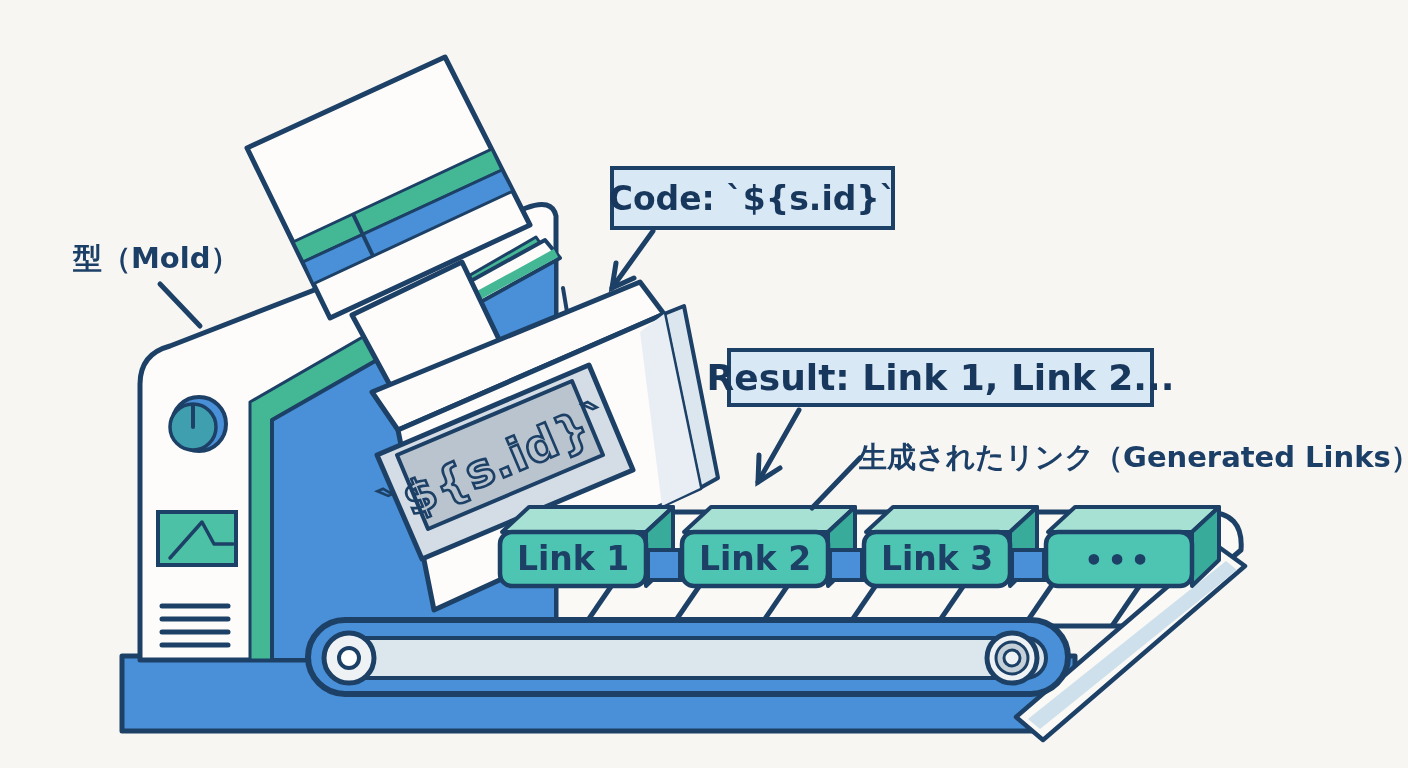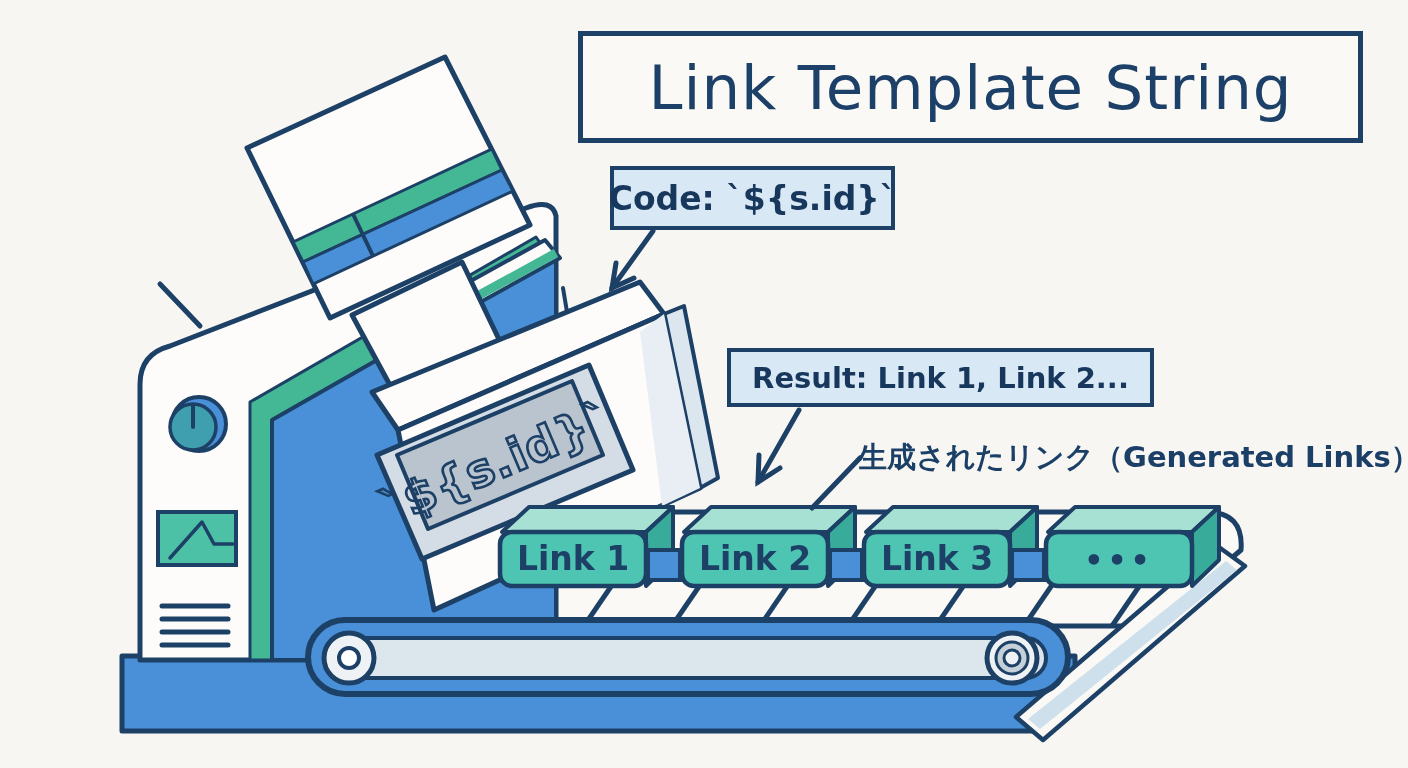--- a/index.html
+++ b/index.html
@@ -16,21 +16,21 @@
     display:flex;align-items:center;justify-content:center;
     box-sizing:border-box;
   }
   .title-box .t{font-size:61px;font-weight:400;letter-spacing:1px;color:#1c4067;}
   .chip{
     background:#d9e8f5;border:4px solid #1d4066;box-sizing:border-box;
     display:flex;align-items:center;justify-content:center;
     font-weight:bold;color:#17375c;
   }
   .code-chip{left:610px;top:166px;width:285px;height:64px;font-size:33px;}
-  .result-chip{left:727px;top:348px;width:427px;height:59px;font-size:29px;}
+  .result-chip{left:727px;top:348px;width:427px;height:59px;font-size:36px;}
   .jp-heading{left:679px;top:261px;font-size:45px;font-weight:bold;color:#1b3f66;}
   .gen-links{left:858px;top:438px;font-size:29px;font-weight:bold;color:#1b3f66;}
   .mold{left:73px;top:239px;font-size:29px;font-weight:bold;color:#1b3f66;}
 </style>
 </head>
 <body>
 
 <div class="stage">
 
 <svg width="1408" height="768" viewBox="0 0 1408 768">
@@ -163,29 +163,27 @@
     </g>
     <g>
       <line x1="799" y1="410" x2="758" y2="482"></line>
       <polyline points="780,468 758,482 759,455"></polyline>
     </g>
     <line x1="160" y1="284" x2="200" y2="326"></line>
     <line x1="860" y1="458" x2="812" y2="508"></line>
   </g>
 </svg>
 
-<div class="label title-box">
-  <span class="t">Link Template String</span>
-</div>
 
 <div class="label chip code-chip">
   <span>Code: `${s.id}`</span>
 </div>
 
 
 <div class="label chip result-chip">
   <span>Result: Link 1, Link 2...</span>
 </div>
 
 <div class="label gen-links">生成されたリンク（Generated Links）</div>
 
+<div class="label mold">型（Mold）</div>
 
 </div>
 
 </body></html>

